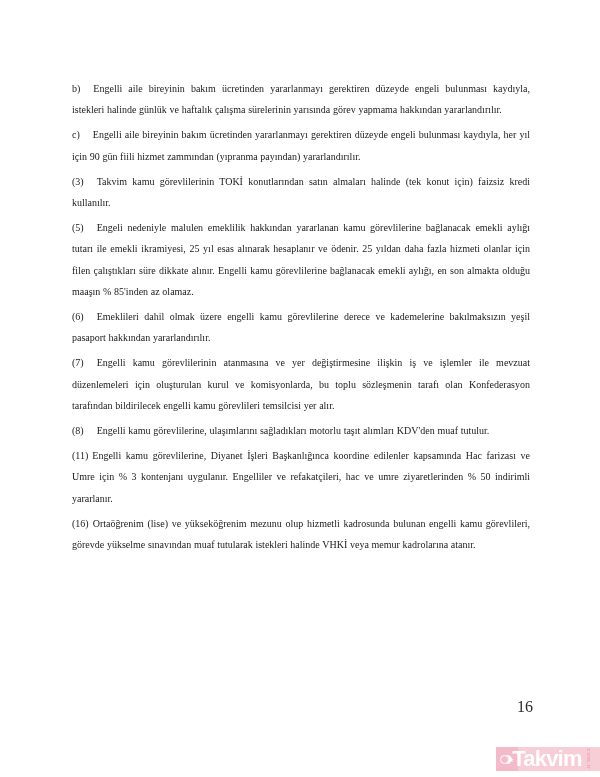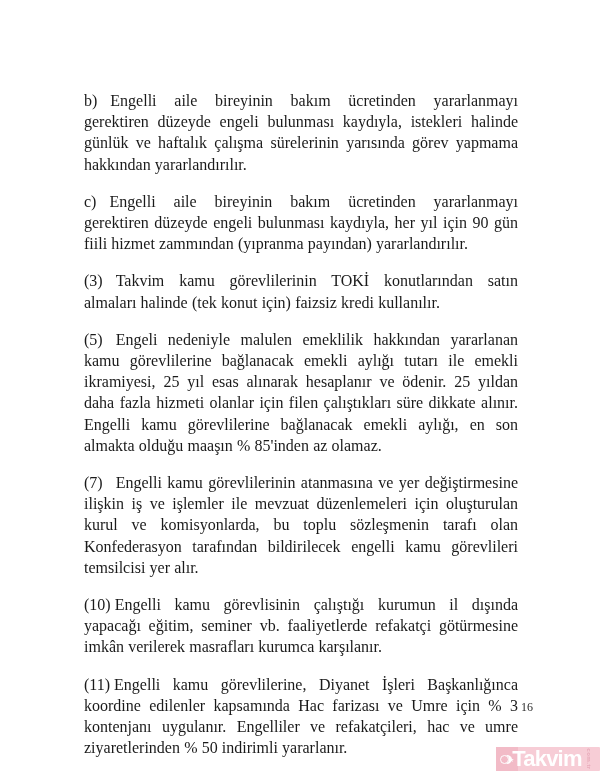--- a/index.html
+++ b/index.html
@@ -28,23 +28,23 @@
   #text-column {
     position: absolute;
     left: 68px;
     top: 74px;
     width: 466px;
   }
 
   .para {
     text-align: justify;
     text-justify: inter-word;
-    font-size: 16px;
+    font-size: 10px;
     line-height: 21.2px;
-    margin: 16px;
+    margin: 4px;
     padding: 0;
     -webkit-hyphens: none;
     hyphens: none;
     word-spacing: 0.2px;
   }
 
   .para .marker {
     
   }
 
@@ -56,21 +56,21 @@
     display: inline-block;
     width: 4px;
   }
 
   #page-number {
     position: absolute;
     left: 0;
     top: 699px;
     width: 533px;
     text-align: right;
-    font-size: 12px;
+    font-size: 16px;
     line-height: 16px;
     color: #2b2b2b;
     font-family: "Liberation Serif", "DejaVu Serif", serif;
   }
 
   
   #watermark {
     position: absolute;
     left: 496px;
     top: 744px;
@@ -167,30 +167,33 @@
 
     <p class="para">
       <span class="marker">(3)</span><span class="gap"></span><span>Takvim kamu görevlilerinin TOKİ konutlarından satın almaları halinde (tek konut için) faizsiz kredi kullanılır.</span>
     </p>
 
 
     <p class="para">
       <span class="marker">(5)</span><span class="gap"></span><span>Engeli nedeniyle malulen emeklilik hakkından yararlanan kamu görevlilerine bağlanacak emekli aylığı tutarı ile emekli ikramiyesi, 25 yıl esas alınarak hesaplanır ve ödenir. 25 yıldan daha fazla hizmeti olanlar için filen çalıştıkları süre dikkate alınır. Engelli kamu görevlilerine bağlanacak emekli aylığı, en son almakta olduğu maaşın % 85'inden az olamaz.</span>
     </p>
 
+    <p class="para">
+      <span class="marker">(6)</span><span class="gap"></span><span>Emeklileri dahil olmak üzere engelli kamu görevlilerine derece ve kademelerine bakılmaksızın yeşil pasaport hakkından yararlandırılır.</span>
+    </p>
 
     <p class="para">
       <span class="marker">(7)</span><span class="gap"></span><span>Engelli kamu görevlilerinin atanmasına ve yer değiştirmesine ilişkin iş ve işlemler ile mevzuat düzenlemeleri için oluşturulan kurul ve komisyonlarda, bu toplu sözleşmenin tarafı olan Konfederasyon tarafından bildirilecek engelli kamu görevlileri temsilcisi yer alır.</span>
     </p>
 
-
-
-    <p class="para">
-      <span class="marker">(10)</span><span class="gap-narrow"></span><span>Engelli kamu görevlisinin çalıştığı kurumun il dışında yapacağı eğitim, seminer vb. faaliyetlerde refakatçi götürmesine imkân verilerek masrafları kurumca karşılanır.</span>
-    </p>
+    <p class="para">
+      <span class="marker">(8)</span><span class="gap"></span><span>Engelli kamu görevlilerine, ulaşımlarını sağladıkları motorlu taşıt alımları KDV'den muaf tutulur.</span>
+    </p>
+
+
 
     <p class="para">
       <span class="marker">(11)</span><span class="gap-narrow"></span><span>Engelli kamu görevlilerine, Diyanet İşleri Başkanlığınca koordine edilenler kapsamında Hac farizası ve Umre için % 3 kontenjanı uygulanır. Engelliler ve refakatçileri, hac ve umre ziyaretlerinden % 50 indirimli yararlanır.</span>
     </p>
 
     <p class="para">
       <span class="marker">(16)</span><span class="gap-narrow"></span><span>Ortaöğrenim (lise) ve yükseköğrenim mezunu olup hizmetli kadrosunda bulunan engelli kamu görevlileri, görevde yükselme sınavından muaf tutularak istekleri halinde VHKİ veya memur kadrolarına atanır.</span>
     </p>
 
   </div>

